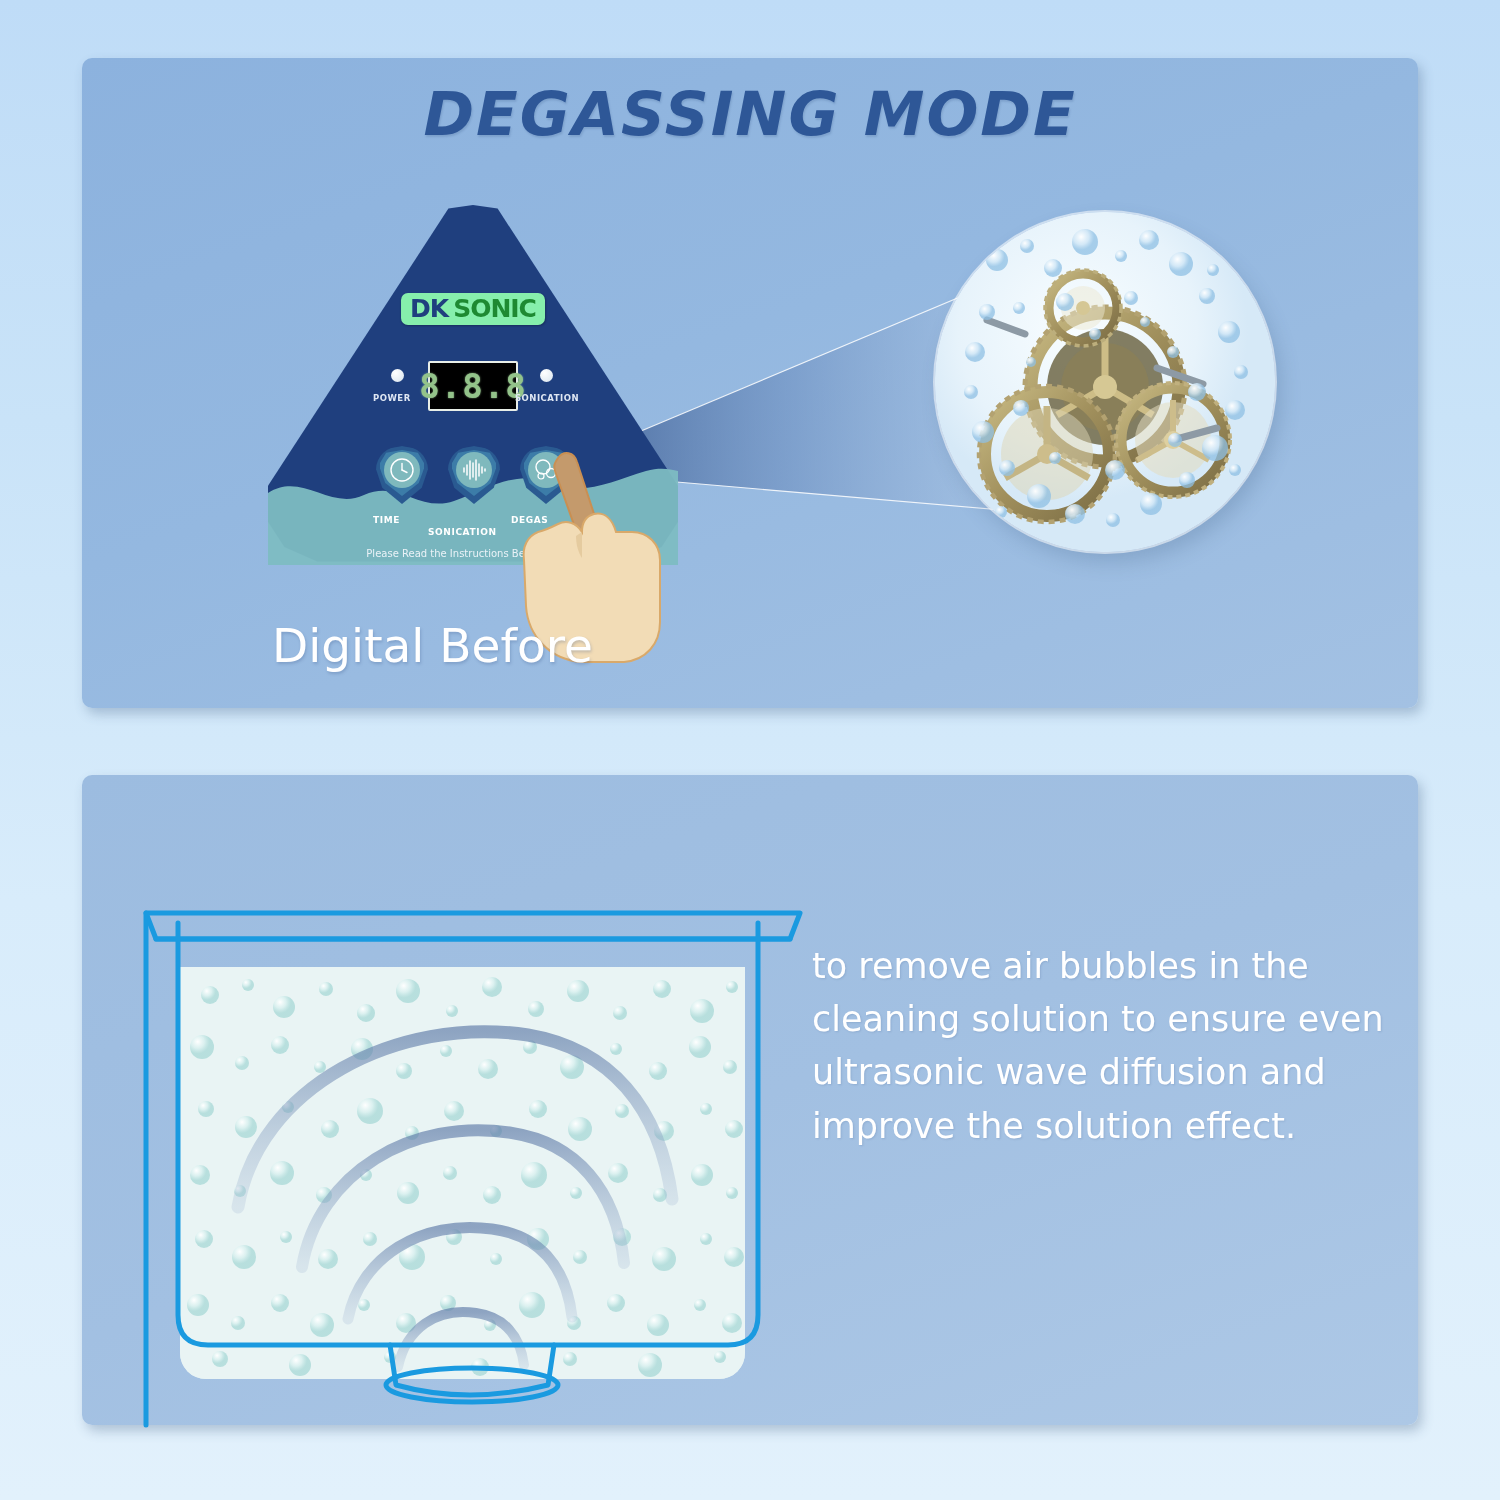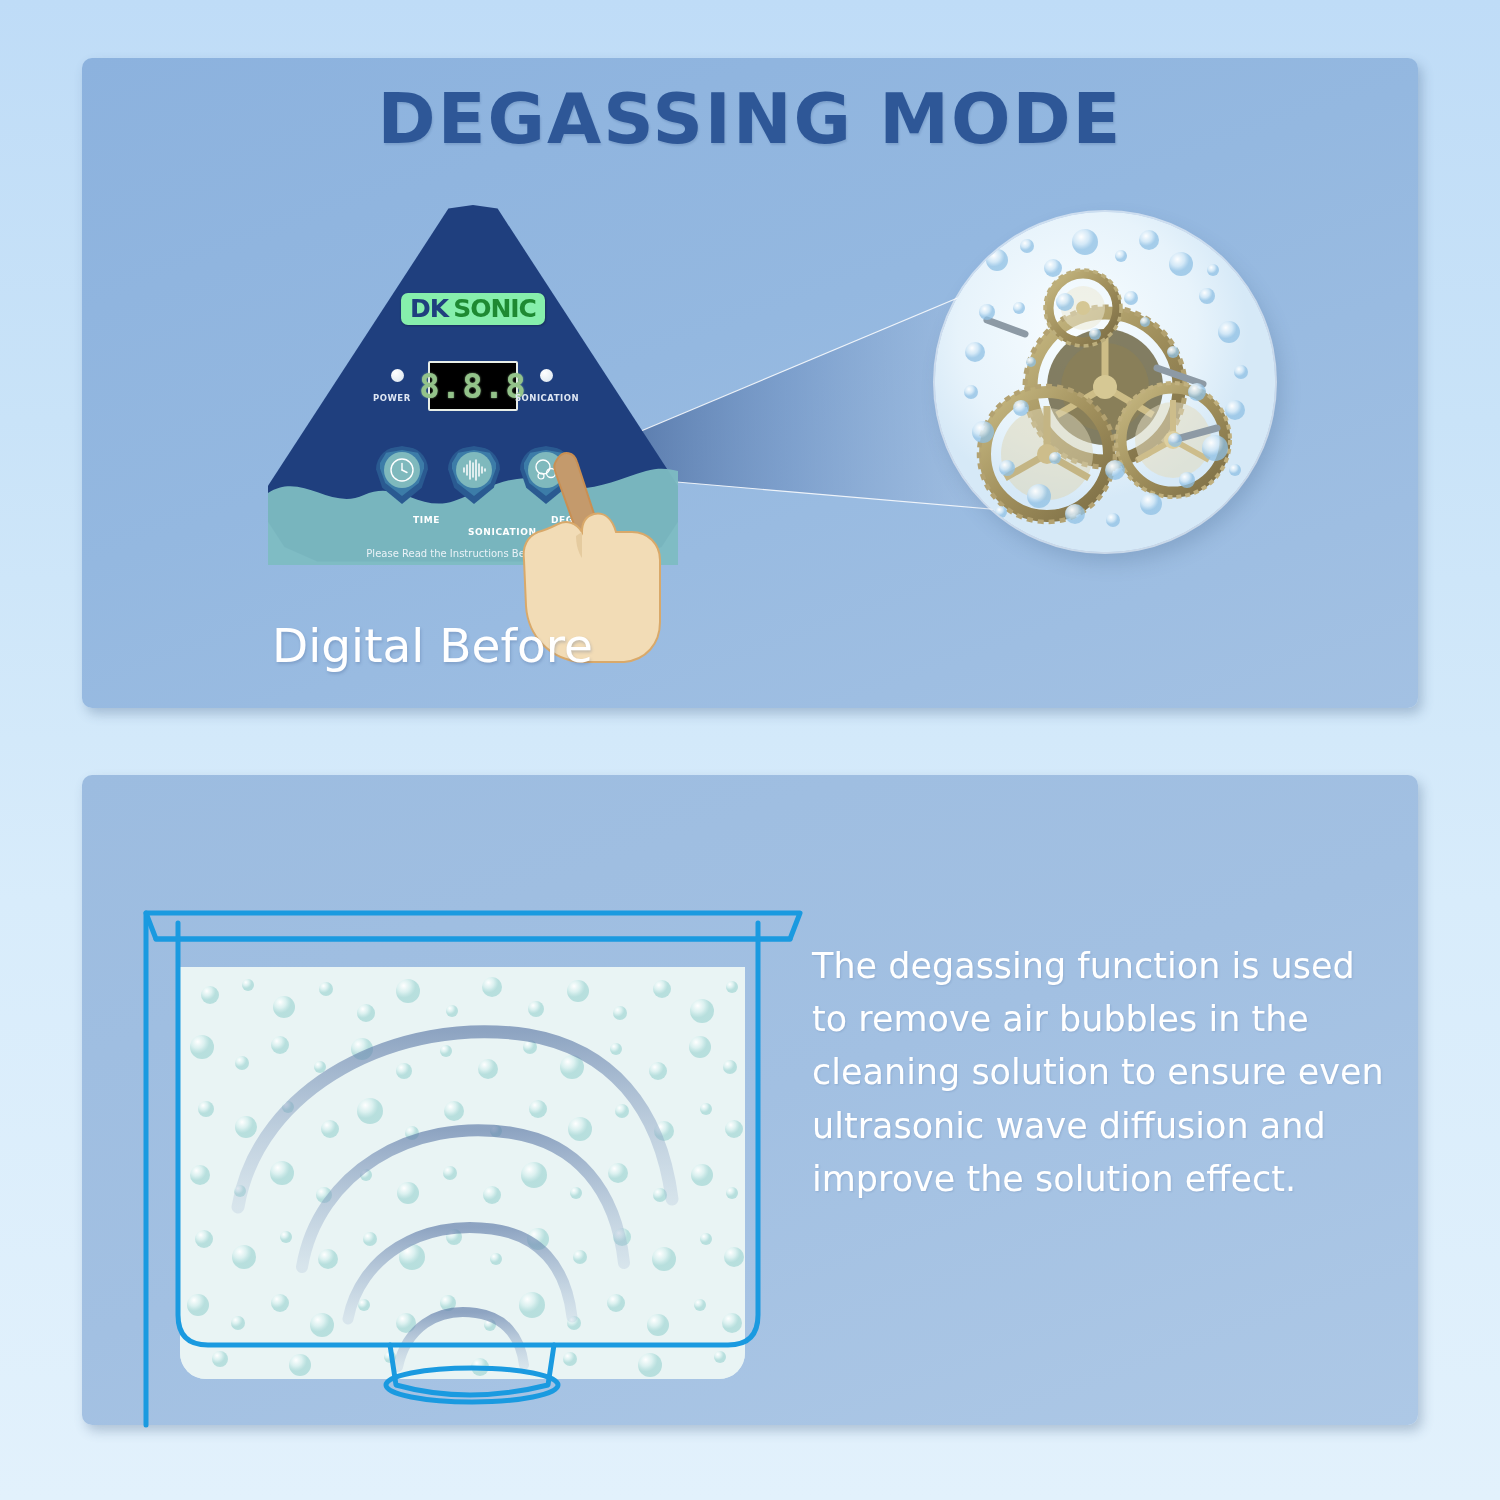--- a/index.html
+++ b/index.html
@@ -19,23 +19,24 @@
     box-shadow:4px 6px 12px rgba(60,90,130,.30);
   }
   #panel-top{left:82px;top:58px;width:1336px;height:650px;}
   #panel-bottom{left:82px;top:775px;width:1336px;height:650px;
     background:linear-gradient(160deg,#9cbce0 0%,#a2c0e2 50%,#adc8e6 100%);}
 
   
   #title{
     position:absolute;left:0;top:78px;width:100%;
     text-align:center;color:#2e5797;
-    font-size:70px;font-weight:bold;letter-spacing:2px;
+    font-size:61px;font-weight:bold;letter-spacing:2px;
     font-family:"DejaVu Sans", sans-serif;
     text-shadow:1px 2px 2px rgba(40,70,120,.18);
+    font-style:italic;
   }
 
   
   #control-panel{
     position:absolute;left:268px;top:205px;width:410px;height:360px;
   }
   .cp-body{
     position:absolute;inset:0;
     background:#1f3f7e;
     clip-path:polygon(50% 0%, 56% 1%, 100% 78%, 100% 88%, 96% 95%, 88% 99%, 12% 99%, 4% 95%, 0% 88%, 0% 78%, 44% 1%);
@@ -93,21 +94,21 @@
   }
   .btn .face{
     position:absolute;left:8px;top:6px;width:36px;height:36px;border-radius:50%;
     background:#7fb9bd;display:flex;align-items:center;justify-content:center;
   }
   #btn-time{left:108px;top:241px;}
   #btn-sonication{left:180px;top:241px;}
   #btn-degas{left:252px;top:241px;}
 
   .btn-label{position:absolute;color:#ffffff;font-size:9px;font-weight:bold;
-    letter-spacing:.6px;font-family:"DejaVu Sans",sans-serif;margin-left:40px;}
+    letter-spacing:.6px;font-family:"DejaVu Sans",sans-serif;}
   #lbl-time{left:105px;top:310px;}
   #lbl-sonication{left:160px;top:322px;}
   #lbl-degas{left:243px;top:310px;text-align:right;}
 
   #cp-note{position:absolute;left:0;top:343px;width:100%;text-align:center;
     color:#eaf2f7;font-size:10px;font-family:"DejaVu Sans",sans-serif;}
 
   
   #beam{position:absolute;left:560px;top:215px;width:520px;height:310px;}
   
@@ -520,20 +521,19 @@
 
         <path d="M28,54 L662,54"></path>
 
         <path d="M262,460 L268,500 Q340,520 420,500 L426,460"></path>
         <ellipse cx="344" cy="500" rx="86" ry="17"></ellipse>
       </g>
     </svg>
   </div>
 
   <div id="desc">
-    <div>The degassing function is used</div>
     <div> to remove air bubbles in the</div>
     <div>cleaning solution to ensure even</div>
     <div>ultrasonic wave diffusion and</div>
     <div>improve the solution effect.</div>
   </div>
 
 </div>
 
 </body></html>

